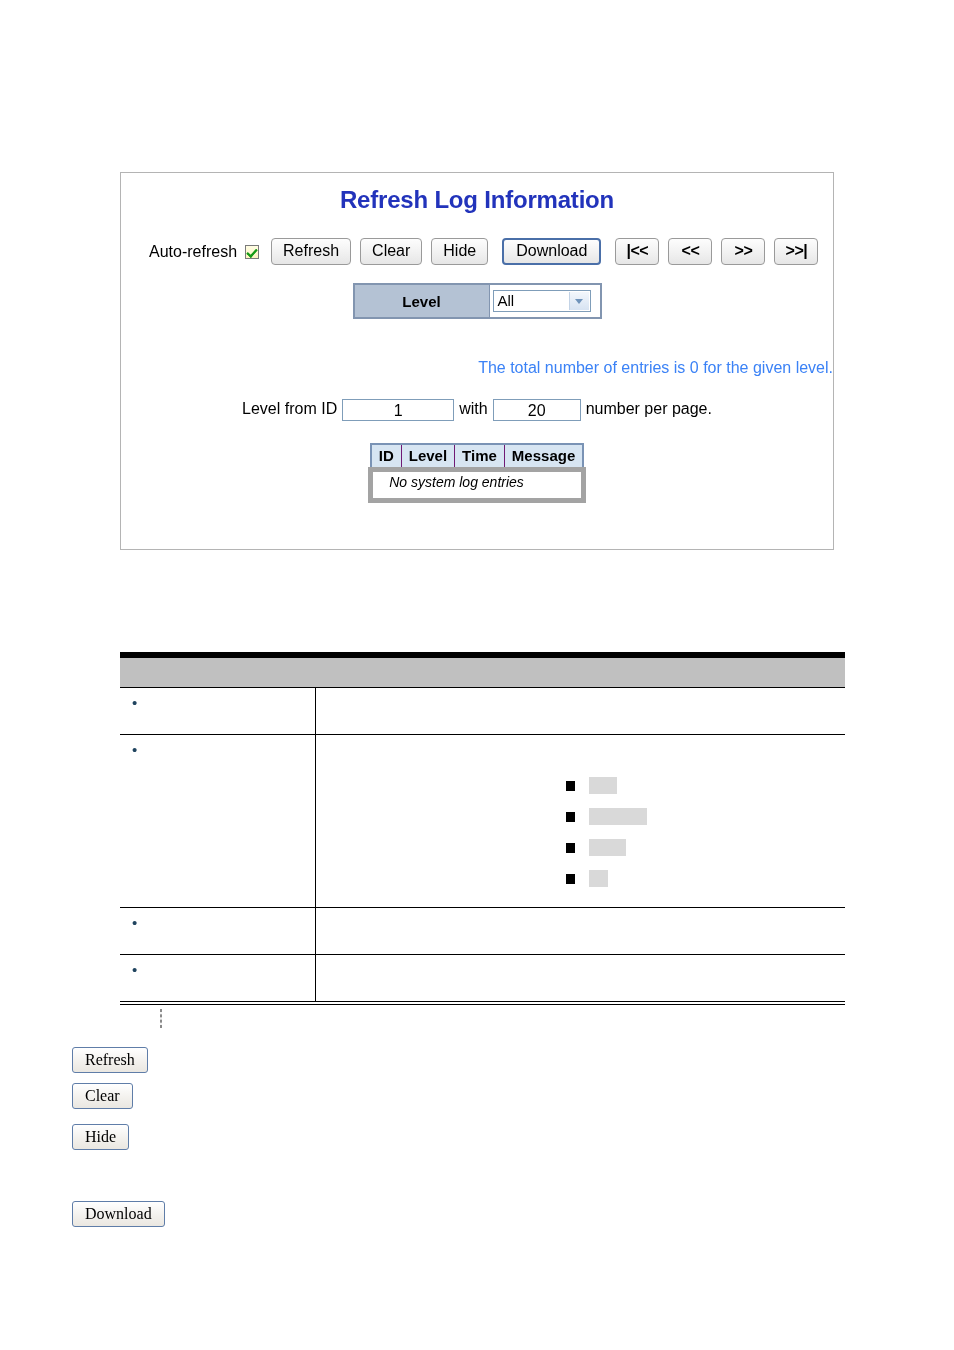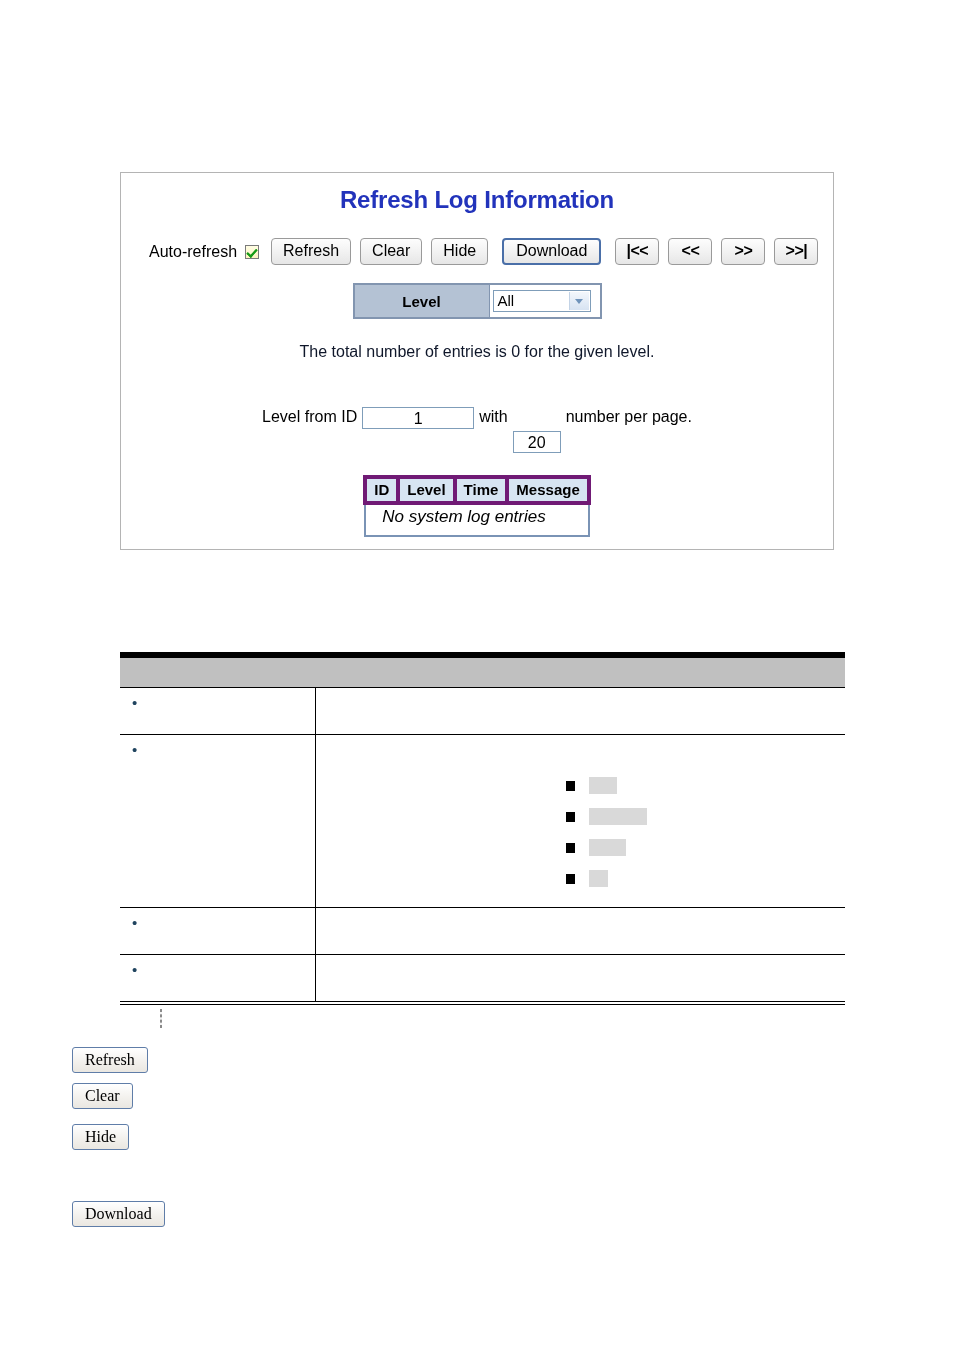--- a/index.html
+++ b/index.html
@@ -168,24 +168,24 @@
     position: absolute;
     left: 5px;
     top: 7px;
     width: 0; height: 0;
     border-left: 4.5px solid transparent;
     border-right: 4.5px solid transparent;
     border-top: 5px solid #6f93bb;
   }
 
   .total-line {
-    text-align: center;
-    font-size: 16px;
-    color: #0f172a;
-    margin-top: 24px;
+    text-align: right;
+    font-size: 16px;
+    color: #3b82f6;
+    margin-top: 40px;
   }
 
   .startrow {
     text-align: center;
     margin-top: 22px;
     font-size: 16px;
     color: #000;
     white-space: nowrap;
   }
   .txtinput {
@@ -195,43 +195,43 @@
     height: 22px;
     line-height: 21px;
     font-size: 16px;
     font-family: "Liberation Sans", sans-serif;
     color: #000;
     padding: 0 4px;
     vertical-align: middle;
     box-sizing: border-box;
   }
   .txtinput.id { width: 112px; }
-  .txtinput.per { width: 48px; margin-top: 48px; }
+  .txtinput.per { width: 88px; }
   .startrow .gap { display: inline-block; width: 5px; }
 
   
   .log-table {
     margin: 22px auto 0 auto;
     border-collapse: collapse;
     border: 2px solid #7a93b5;
     background: #fff;
   }
   .log-table th {
     background: #d7e5f2;
-    border: 4px solid #701a75;
+    border: 1px solid #701a75;
     font-size: 15px;
     font-weight: bold;
     color: #000;
     padding: 2px 7px 3px 7px;
     text-align: center;
   }
   .log-table td.empty {
-    border: 1px solid #a3a3a3;
+    border: 5px solid #a3a3a3;
     background: #fff;
-    font-size: 17px;
+    font-size: 14px;
     font-style: italic;
     color: #000;
     padding: 2px 0 8px 16px;
     text-align: left;
   }
 
   
   .desc-table {
     position: absolute;
     left: 120px;

